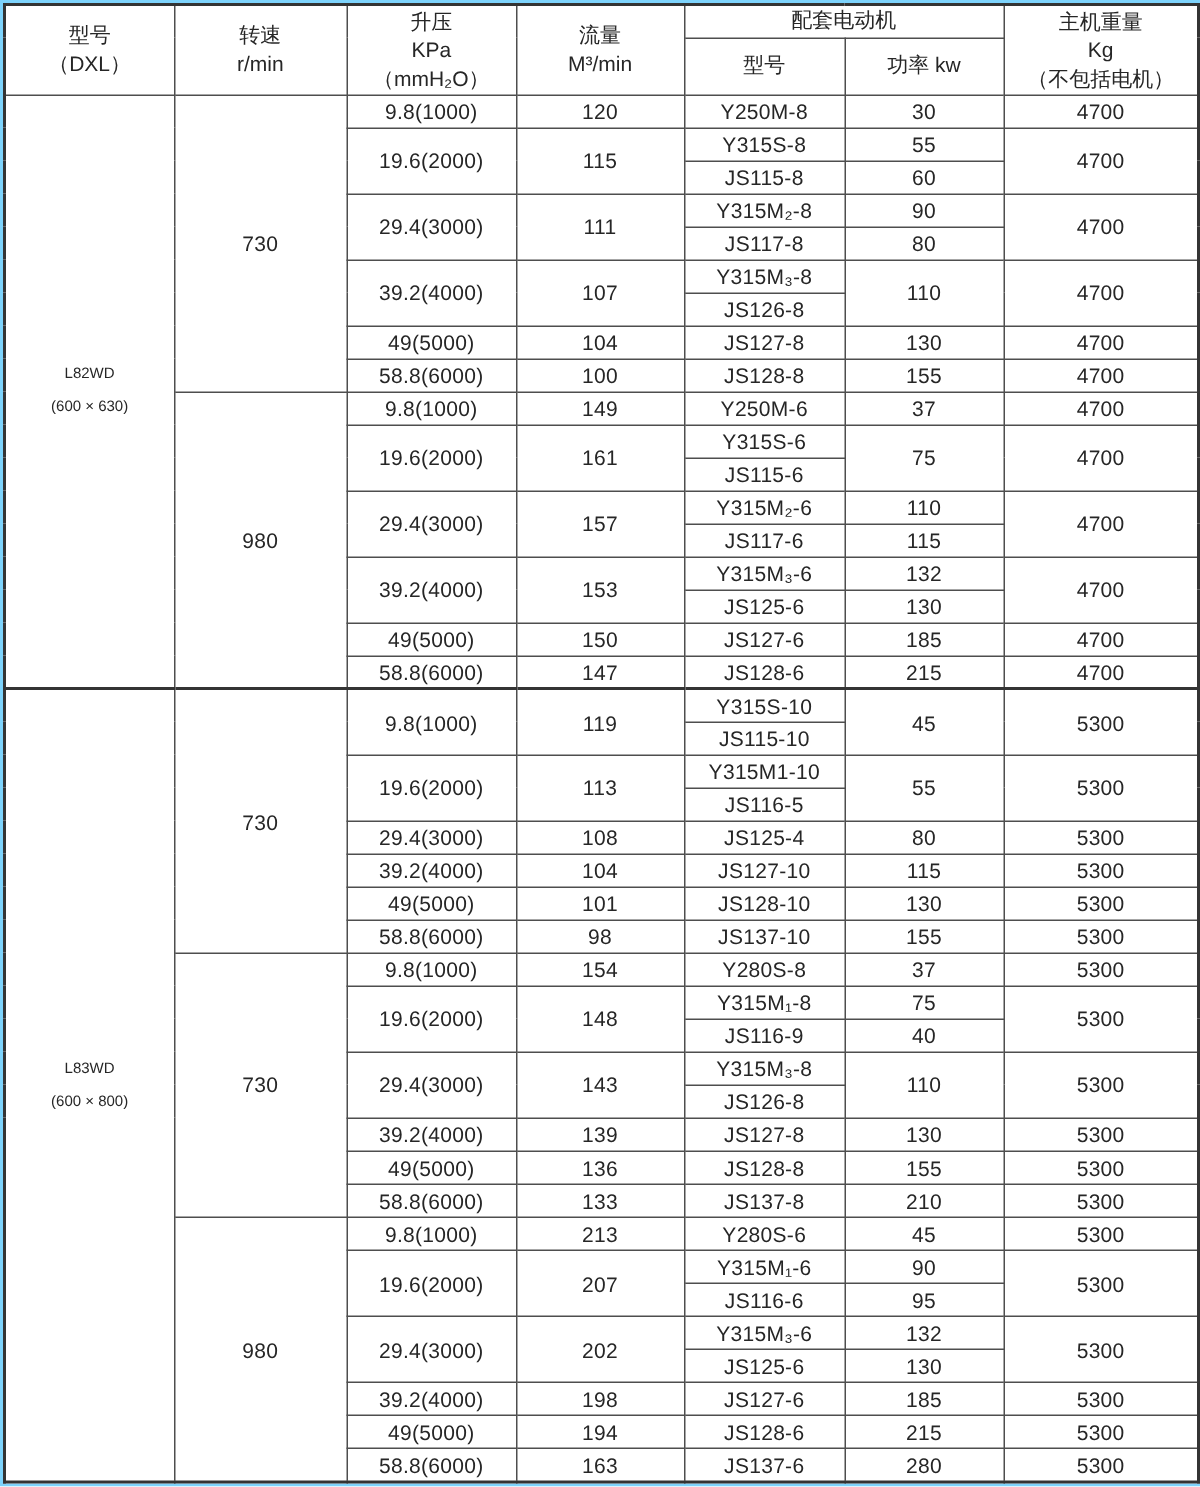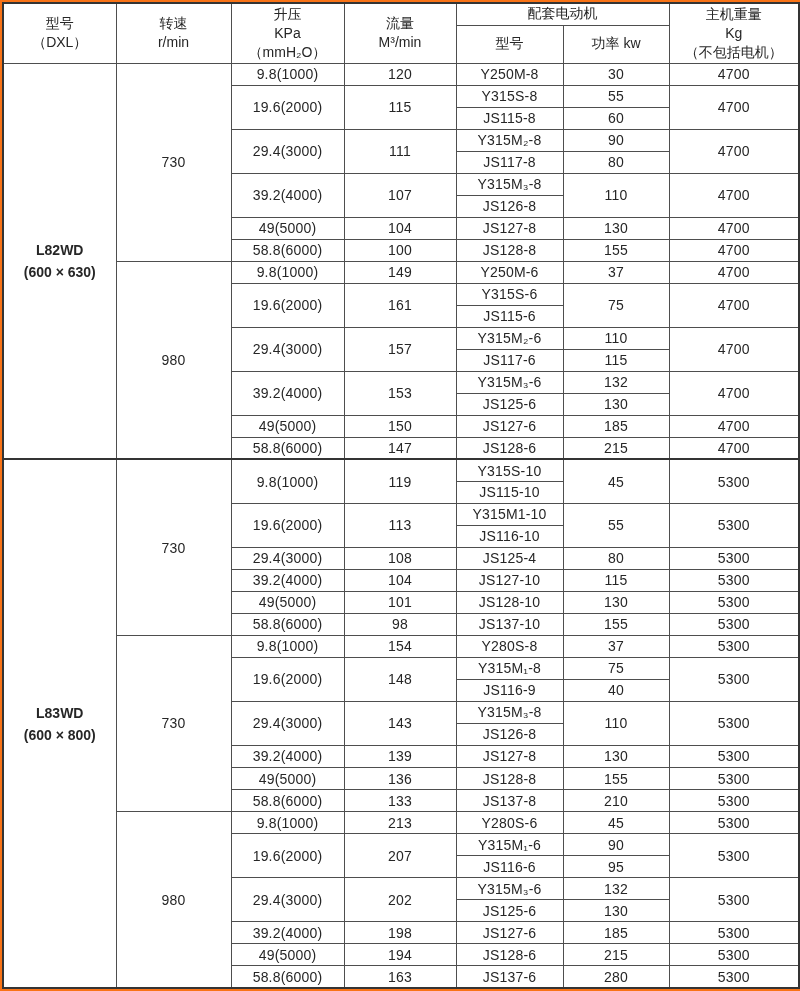--- a/index.html
+++ b/index.html
@@ -3,21 +3,21 @@
 <meta charset="utf-8">
 <style>
   html, body {
     margin: 0; padding: 0;
     background: #ffffff;
   }
   .page {
     width: 800px; height: 991px;
     box-sizing: border-box;
     padding: 2px;
-    background: #f97316;
+    background: #7dd3fc;
   }
   table.spec {
     border-collapse: collapse;
     table-layout: fixed;
     width: 796px;
     height: 987px;
     font-family: "Liberation Sans", "DejaVu Sans", sans-serif;
     color: #262626;
     background: #ffffff;
     border: 2px solid #343434;
@@ -28,21 +28,21 @@
     vertical-align: middle;
     padding: 0;
     font-size: 14px;
     font-weight: normal;
     overflow: hidden;
   }
   thead tr.h1 { height: 22px; }
   thead tr.h2 { height: 38px; }
   tbody tr { height: 22px; }
   th div { line-height: 19px; }
-  td.model-cell div { line-height: 22px; font-size: 14px; font-weight: bold; }
+  td.model-cell div { line-height: 22px; font-size: 10px; }
   tr.section-start td { border-top: 2px solid #343434; }
   td.pressure-cell, td.flow-cell, td.motor-model-cell,
   td.power-cell, td.weight-cell, td.speed-cell { letter-spacing: 0.2px; }
 </style>
 </head>
 <body>
 
 <div class="page">
   <table class="spec">
     <colgroup>
@@ -214,21 +214,21 @@
           <td class="motor-model-cell">JS115-10</td>
         </tr>
         <tr>
           <td rowspan="2" class="pressure-cell">19.6(2000)</td>
           <td rowspan="2" class="flow-cell">113</td>
           <td class="motor-model-cell">Y315M1-10</td>
           <td rowspan="2" class="power-cell">55</td>
           <td rowspan="2" class="weight-cell">5300</td>
         </tr>
         <tr>
-          <td class="motor-model-cell">JS116-10</td>
+          <td class="motor-model-cell">JS116-5</td>
         </tr>
         <tr>
           <td class="pressure-cell">29.4(3000)</td>
           <td class="flow-cell">108</td>
           <td class="motor-model-cell">JS125-4</td>
           <td class="power-cell">80</td>
           <td class="weight-cell">5300</td>
         </tr>
         <tr>
           <td class="pressure-cell">39.2(4000)</td>

